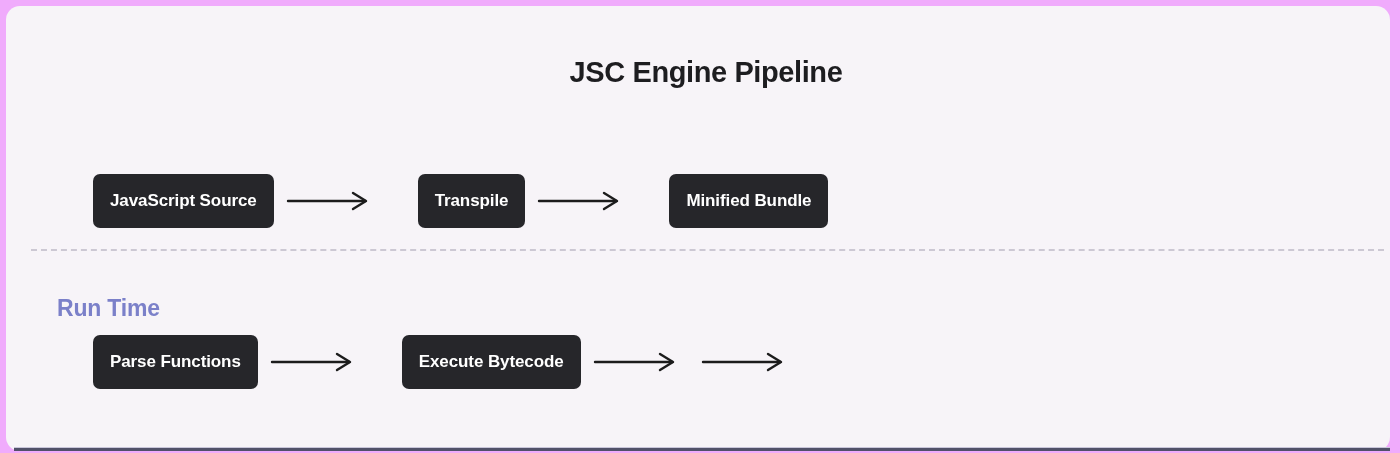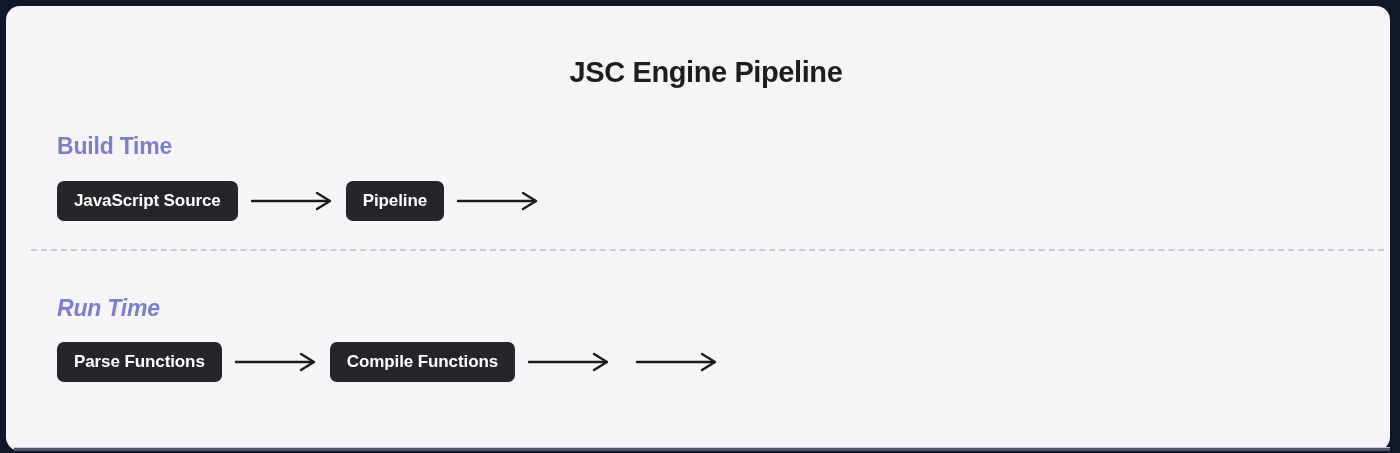--- a/index.html
+++ b/index.html
@@ -15,21 +15,21 @@
   html, body {
     margin: 0;
     padding: 0;
     background: #ffffff;
     font-family: "Liberation Sans", sans-serif;
   }
   .screen {
     position: relative;
     width: 1400px;
     height: 453px;
-    background: #0f172a;
+    background: #f0abfc;
     overflow: hidden;
   }
   .canvas {
     position: absolute;
     left: 6px;
     top: 6px;
     right: 10px;
     bottom: 2px;
     background: var(--canvas-bg);
     border-radius: 14px;
@@ -47,43 +47,44 @@
   }
   .section-label {
     position: absolute;
     left: 51px;
     font-size: 23px;
     font-weight: bold;
     letter-spacing: -0.2px;
     color: var(--accent);
   }
   .section-label.build { top: 127px; }
-  .section-label.run   { top: 289px; font-style: italic; }
+  .section-label.run   { top: 289px; }
   .flow-row {
     position: absolute;
     left: 51px;
     display: flex;
     align-items: center;
     height: 38px;
   }
   .flow-row.build { top: 176px; }
   .flow-row.run   { top: 337px; justify-content: center; }
   .node {
-    height: 40px;
+    height: 54px;
     display: flex;
     align-items: center;
     padding: 0 17px;
     background: var(--node-bg);
     color: var(--node-text);
     font-size: 17px;
     font-weight: bold;
     letter-spacing: -0.1px;
     border-radius: 7px;
     white-space: nowrap;
     box-sizing: border-box;
+    margin-left: 36px;
   }
   .arrow {
     margin: 0 12px;
     flex: 0 0 auto;
     display: block;
   }
   .arrow svg { display: block; }
   .arrow path, .arrow line, .arrow polyline {
     stroke: var(--arrow);
     stroke-width: 2.4;
@@ -110,52 +111,52 @@
   }
 </style>
 </head>
 <body>
 
 <div class="screen">
   <div class="canvas">
 
     <div class="diagram-title">JSC Engine Pipeline</div>
 
-    <div class="section-label build">Build Time</div>
 
     <div class="flow-row build">
       <div class="node">JavaScript Source</div>
       <span class="arrow">
         <svg width="84" height="20" viewBox="0 0 84 20">
           <line x1="2" y1="10" x2="79" y2="10"></line>
           <polyline points="67,2 80,10 67,18"></polyline>
         </svg>
       </span>
-      <div class="node">Pipeline</div>
+      <div class="node">Transpile</div>
       <span class="arrow">
         <svg width="84" height="20" viewBox="0 0 84 20">
           <line x1="2" y1="10" x2="79" y2="10"></line>
           <polyline points="67,2 80,10 67,18"></polyline>
         </svg>
       </span>
+      <div class="node">Minified Bundle</div>
     </div>
 
     <div class="dashed-divider"></div>
 
     <div class="section-label run">Run Time</div>
 
     <div class="flow-row run">
       <div class="node">Parse Functions</div>
       <span class="arrow">
         <svg width="84" height="20" viewBox="0 0 84 20">
           <line x1="2" y1="10" x2="79" y2="10"></line>
           <polyline points="67,2 80,10 67,18"></polyline>
         </svg>
       </span>
-      <div class="node">Compile Functions</div>
+      <div class="node">Execute Bytecode</div>
       <span class="arrow">
         <svg width="84" height="20" viewBox="0 0 84 20">
           <line x1="2" y1="10" x2="79" y2="10"></line>
           <polyline points="67,2 80,10 67,18"></polyline>
         </svg>
       </span>
       <span class="arrow">
         <svg width="84" height="20" viewBox="0 0 84 20">
           <line x1="2" y1="10" x2="79" y2="10"></line>
           <polyline points="67,2 80,10 67,18"></polyline>

